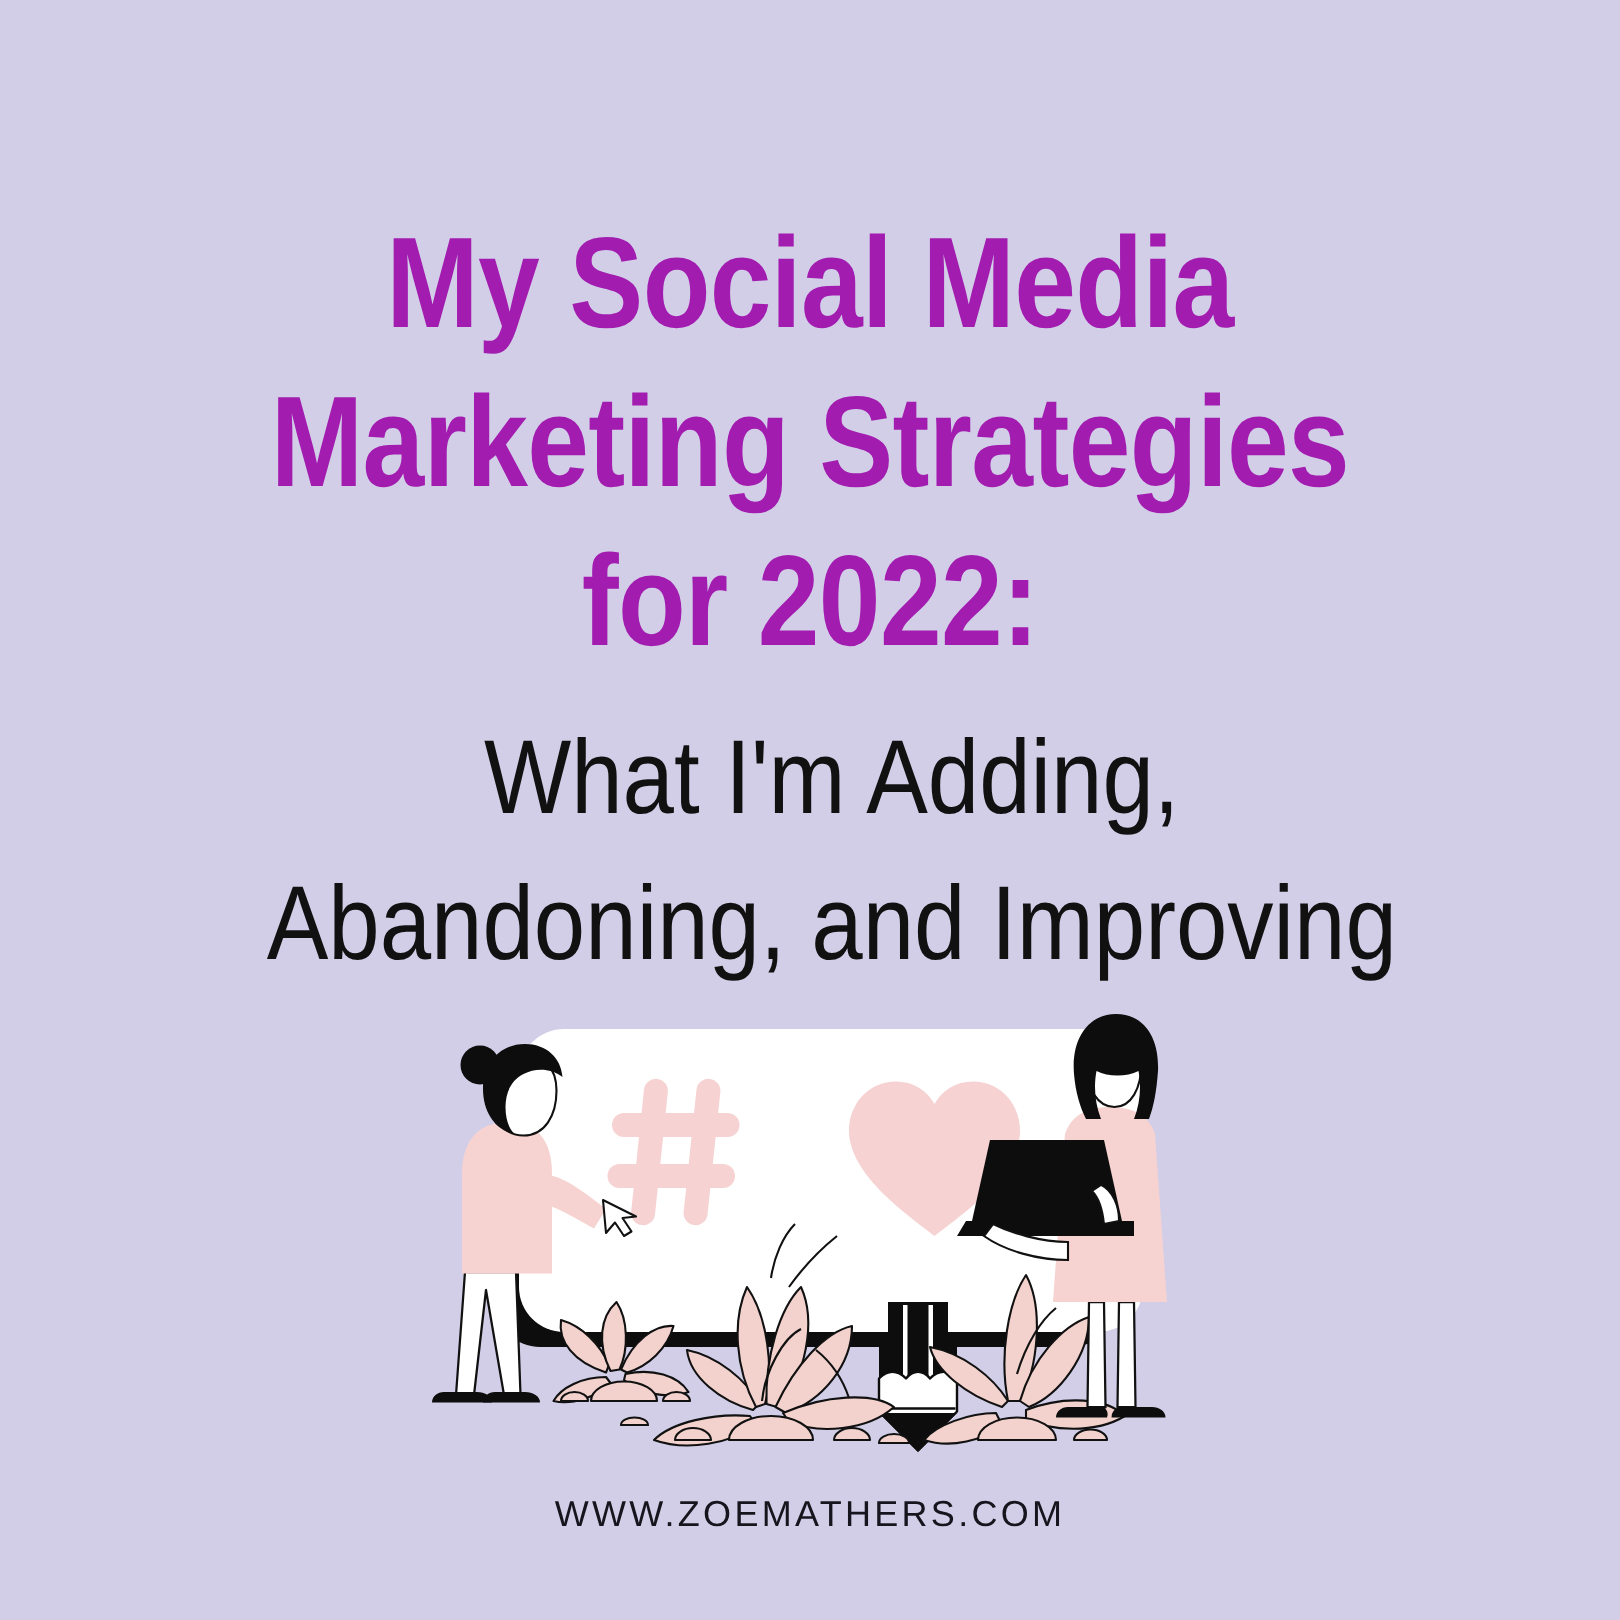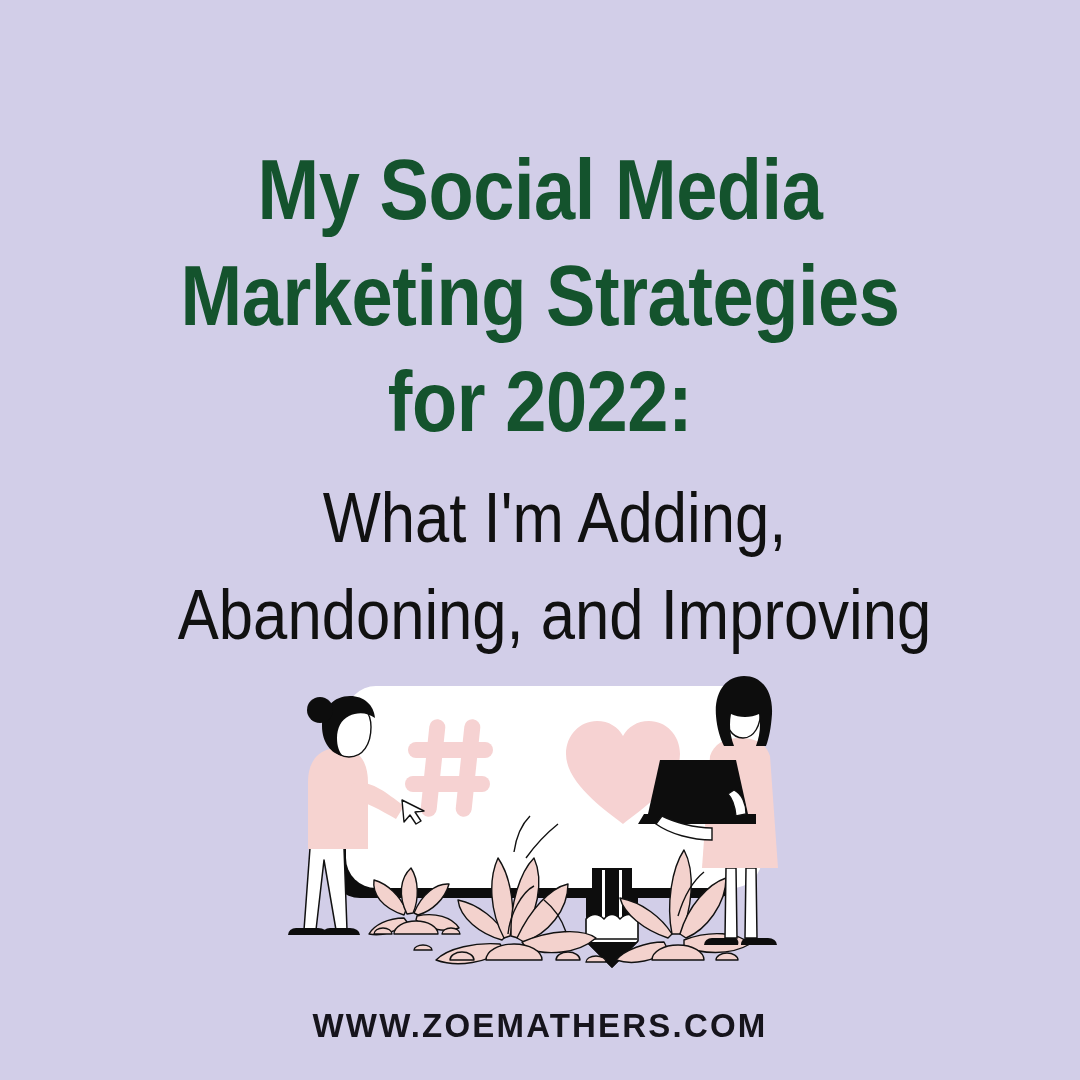--- a/index.html
+++ b/index.html
@@ -18,21 +18,21 @@
     -webkit-font-smoothing: antialiased;
   }
 
   
   .headline {
     position: absolute;
     left: 0;
     right: 0;
     top: 136px;
     text-align: center;
-    color: #14532d;
+    color: #a21caf;
   }
   .headline-line {
     display: block;
     font-family: "Liberation Sans", sans-serif;
     font-weight: 700;
     font-size: 86px;
     line-height: 106px;
     letter-spacing: -0.5px;
     transform: scaleX(0.86);
     transform-origin: center center;
@@ -62,25 +62,24 @@
   }
 
   
   .footer-url {
     position: absolute;
     left: 0;
     right: 0;
     top: 996px;
     text-align: center;
     font-family: "Liberation Sans", sans-serif;
-    font-weight: 700;
-    font-size: 33px;
+    font-weight: 400;
+    font-size: 24px;
     letter-spacing: 2.2px;
     color: #16141c;
-    margin-top: 11px;
   }
 
   
   .illustration {
     position: absolute;
     left: 264px;
     top: 672px;
     width: 552px;
     height: 312px;
   }

